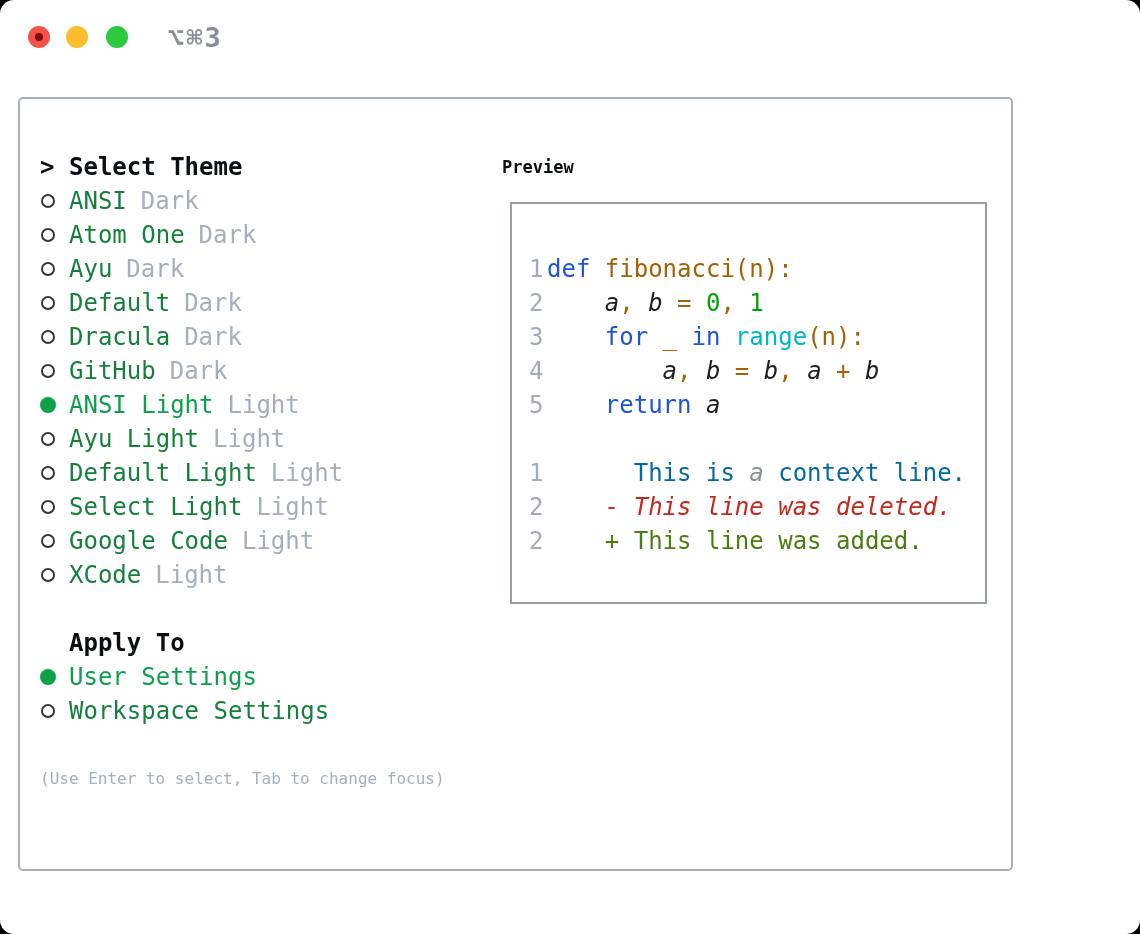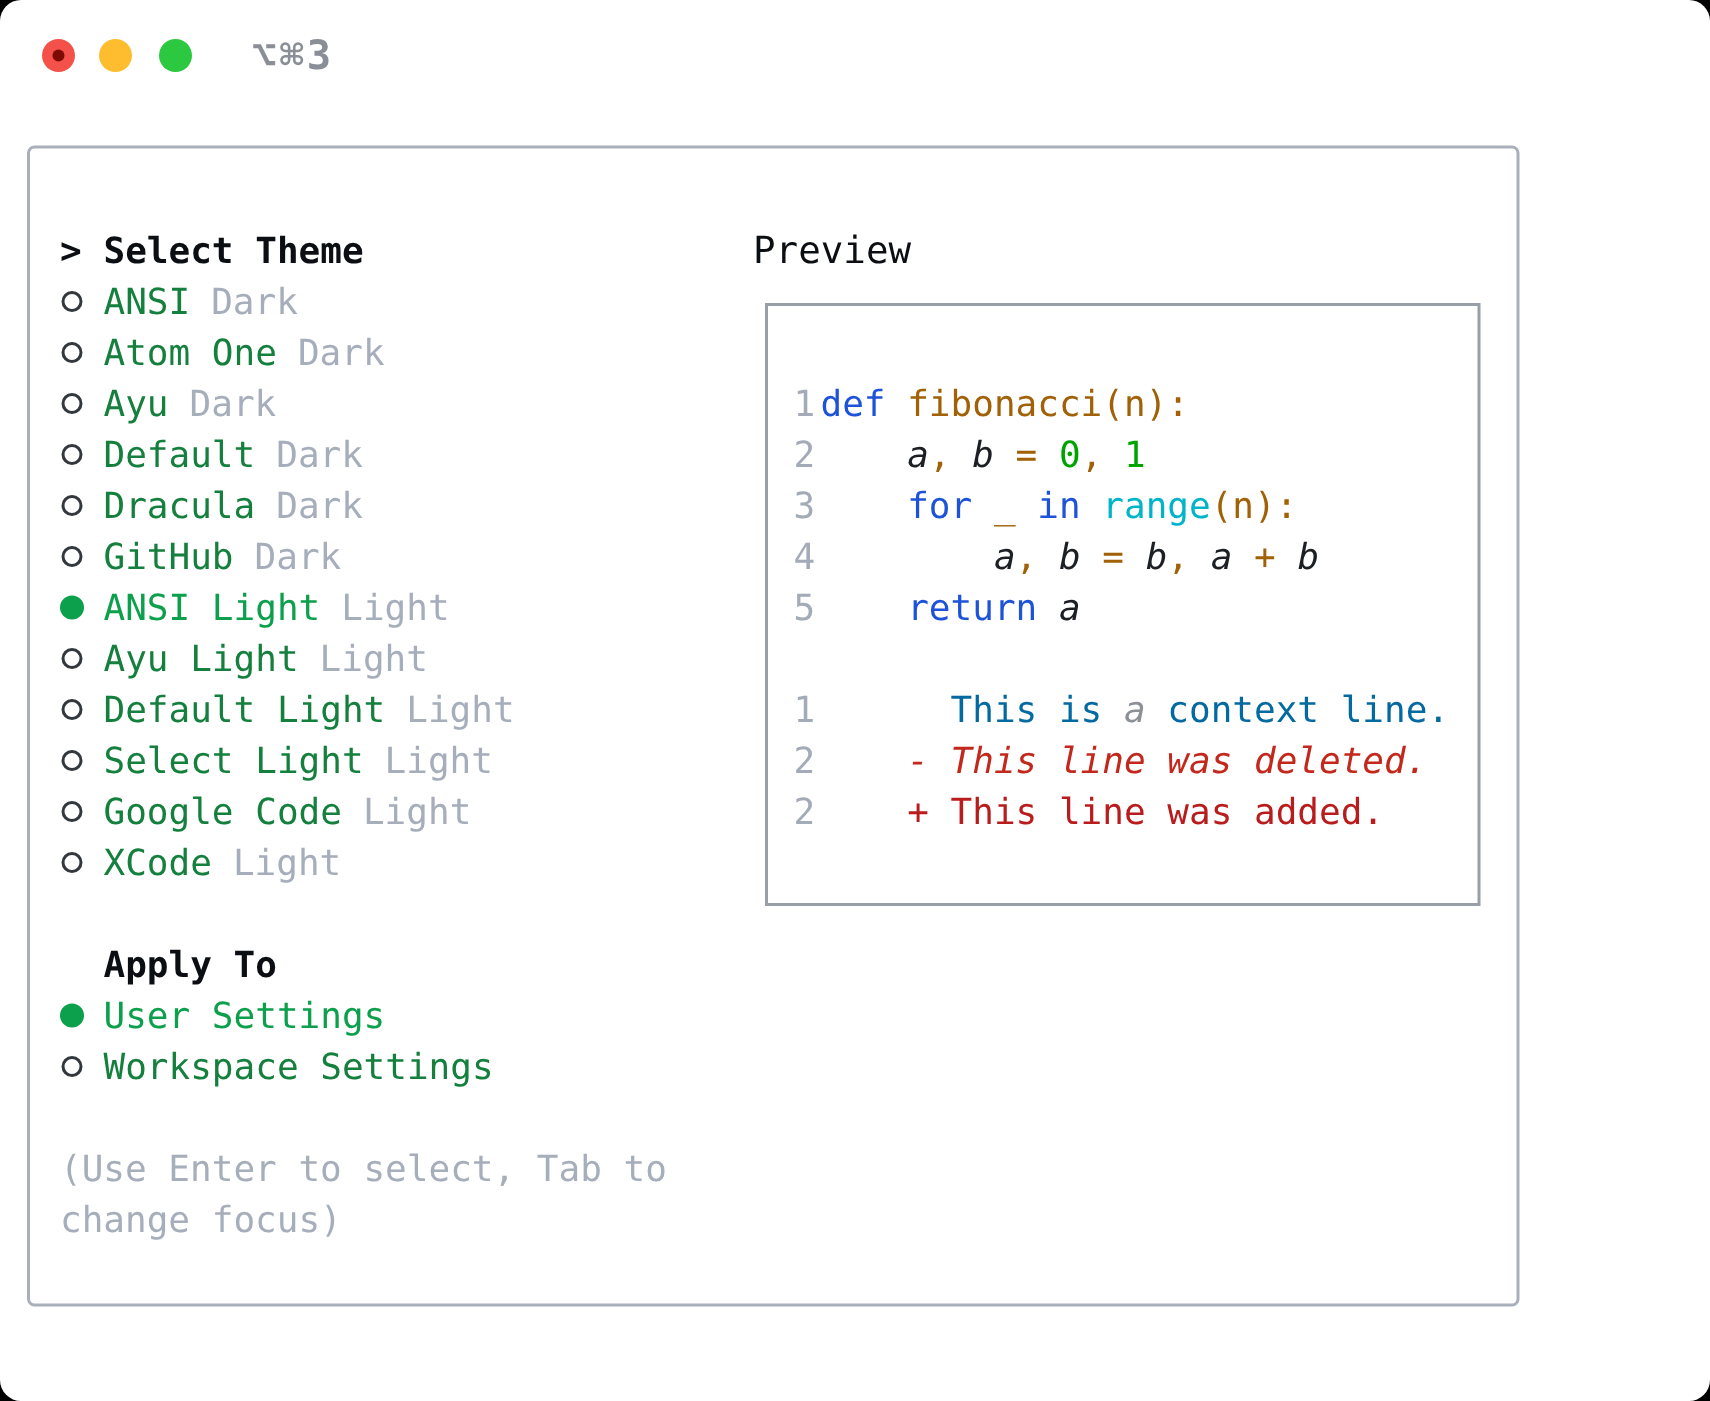--- a/index.html
+++ b/index.html
@@ -54,45 +54,45 @@
   }
   .radio.sel { width: 16px; height: 16px; border: none; background: #0da04c; margin-left: 0; }
   .hdr { font-weight: bold; color: #0b0e12; text-align: center; }
   .theme-name { color: #15803d; }
   .theme-row.sel .theme-name { color: #0da04c; }
   .suffix { color: #a6aebb; margin-left: 14px; }
   .spacer { height: 34px; }
   .apply-hdr { padding-left: 29px; font-weight: bold; color: #0b0e12; height: 34px; line-height: 34px; }
   .hint {
     margin-top: 34px; width: 412px; color: #a6aebb;
-    font-size: 24px; line-height: 34px; white-space: normal;
+    font-size: 16px; line-height: 34px; white-space: normal;
   }
   
   .preview-title {
     position: absolute; left: 482px; top: 51px;
-    font-size: 25px; line-height: 34px; font-weight: normal; color: #0b0e12;
+    font-size: 17px; line-height: 34px; font-weight: bold; color: #0b0e12;
   }
   .preview-box {
     position: absolute; left: 490px; top: 103px;
     width: 477px; height: 402px;
     border: 2px solid #999fa9; background: #fff;
     padding: 48px 0 0 17px; overflow: hidden;
   }
   .code-line { display: flex; height: 34px; line-height: 34px; font-size: 24px; white-space: pre; }
   .ln { width: 18px; flex: 0 0 18px; color: #a3abb8; }
   .code-text { white-space: pre; color: #1c1f24; }
   .sg-kw  { color: #1d53d8; }
   .sg-pl  { color: #a16207; }
   .sg-num { color: #00a400; }
   .sg-fn  { color: #00b5c9; }
   .sg-var { color: #1c1f24; font-style: italic; }
   .sg-ctx { color: #0369a1; }
   .sg-ctxv{ color: #8c9197; font-style: italic; }
   .sg-del { color: #c3281c; font-style: italic; }
-  .sg-add { color: #b91c1c; }
+  .sg-add { color: #4d7c0f; }
 </style>
 </head>
 <body>
 
 <div class="window">
 
   <div class="titlebar">
     <div class="traffic close"></div>
     <div class="traffic minimize"></div>
     <div class="traffic zoom"></div>

